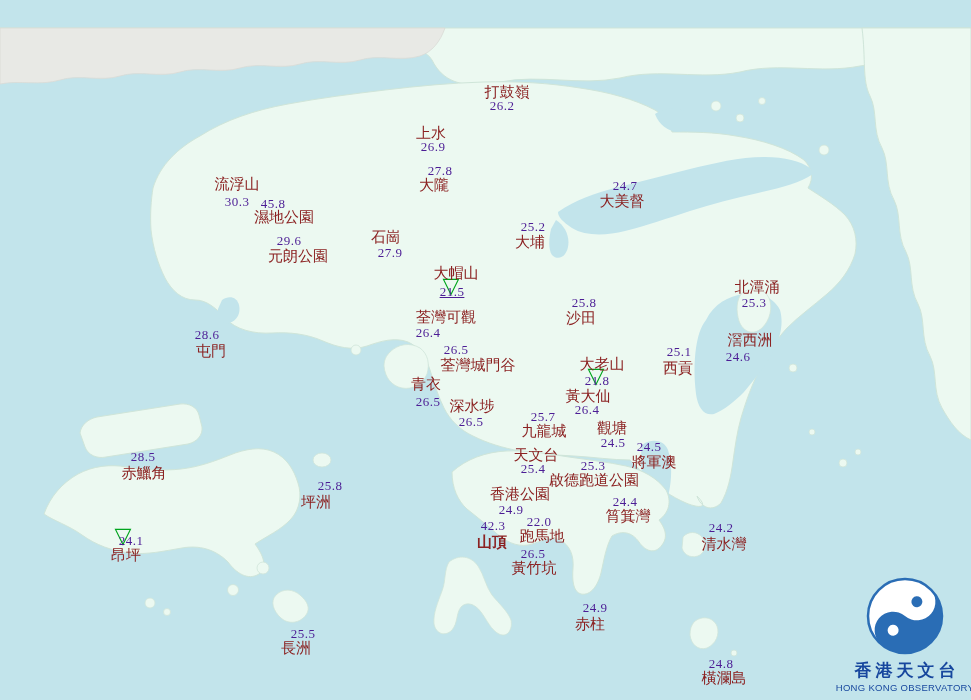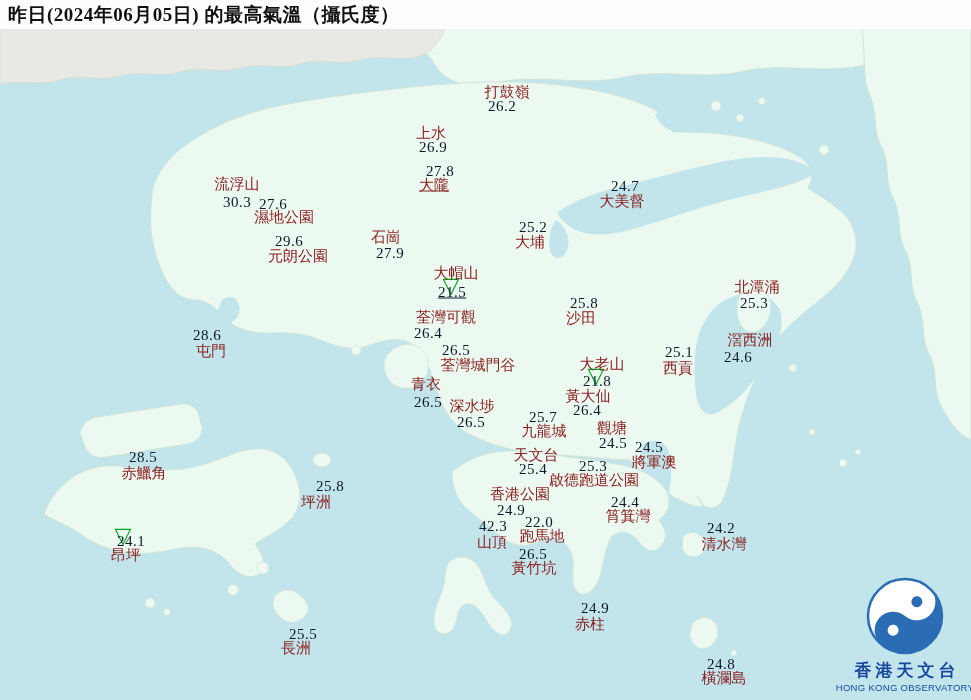--- a/index.html
+++ b/index.html
@@ -5,21 +5,21 @@
   *{margin:0;padding:0;box-sizing:border-box}
   html,body{background:#9fb8c0;}
   body{font-family:"Liberation Serif","DejaVu Serif",serif;}
   #stage{position:relative;width:971px;height:700px;overflow:hidden;background:#c2e4eb;}
   #map-svg{position:absolute;left:0;top:0;z-index:1;}
   #title-bar{position:absolute;left:0;top:0;width:100%;height:29px;background:#fdfdfd;
              display:flex;align-items:center;padding-left:8px;z-index:6;}
   #title-bar .t{font-size:19px;font-weight:bold;color:#101010;letter-spacing:.5px;white-space:nowrap;}
   #stations{position:absolute;left:0;top:12px;width:824px;height:700px;z-index:4;pointer-events:none;margin-top:23px;}
   .sname{position:absolute;transform:translate(-50%,-50%);color:#8b2121;font-size:15px;white-space:nowrap;}
-  .stemp{position:absolute;transform:translate(-50%,-50%);color:#0f172a;font-size:15px;white-space:nowrap;letter-spacing:.5px;}
+  .stemp{position:absolute;transform:translate(-50%,-50%);color:#4c1d95;font-size:13px;white-space:nowrap;letter-spacing:.5px;}
   .marker{position:absolute;transform:translate(-50%,-50%);color:#00a51e;font-size:22px;font-weight:bold;line-height:1;}
   .land{fill:#ecf9f1;stroke:#cfe5d9;stroke-width:1;}
   .islet{fill:#ecf9f1;stroke:#cfe5d9;stroke-width:.8;}
   .seacut{fill:#c2e4eb;stroke:none;}
   .urban{fill:#e8e9e5;stroke:#d9dbd6;stroke-width:.8;}
   .logo-zh{fill:#17479e;font-size:17px;font-weight:bold;letter-spacing:4px;text-anchor:middle;
            font-family:"Liberation Serif","DejaVu Serif",serif;}
   .logo-en{fill:#17479e;font-size:9.5px;letter-spacing:.3px;text-anchor:middle;
            font-family:"Liberation Sans","DejaVu Sans",sans-serif;}
 </style>
@@ -147,26 +147,26 @@
       <text class="logo-zh" x="907" y="676">香港天文台</text>
       <text class="logo-en" x="905" y="691">HONG KONG OBSERVATORY</text>
     </g>
   </svg>
 
   <div id="stations">
       <span class="sname" style="left: 507px; top: 57px;">打鼓嶺</span>
       <span class="stemp" style="left: 502px; top: 71px;">26.2</span>
       <span class="sname" style="left: 431px; top: 98px;">上水</span>
       <span class="stemp" style="left: 433px; top: 112px;">26.9</span>
-      <span class="sname" style="left: 434px; top: 150px; text-decoration: underline;">大隴</span>
+      <span class="sname" style="left: 434px; top: 150px;">大隴</span>
       <span class="stemp" style="left: 440px; top: 136px;">27.8</span>
       <span class="sname" style="left: 237px; top: 149px;">流浮山</span>
       <span class="stemp" style="left: 237px; top: 167px;">30.3</span>
       <span class="sname" style="left: 284px; top: 182px;">濕地公園</span>
-      <span class="stemp" style="left: 273px; top: 169px;">27.6</span>
+      <span class="stemp" style="left: 273px; top: 169px;">45.8</span>
       <span class="sname" style="left: 298px; top: 221px;">元朗公園</span>
       <span class="stemp" style="left: 289px; top: 206px;">29.6</span>
       <span class="sname" style="left: 386px; top: 202px;">石崗</span>
       <span class="stemp" style="left: 390px; top: 218px;">27.9</span>
       <span class="sname" style="left: 622px; top: 166px;">大美督</span>
       <span class="stemp" style="left: 625px; top: 151px;">24.7</span>
       <span class="sname" style="left: 530px; top: 207px;">大埔</span>
       <span class="stemp" style="left: 533px; top: 192px;">25.2</span>
       <span class="marker" style="left: 451px; top: 251px;">▽</span>
       <span class="sname" style="left: 456px; top: 238px;">大帽山</span>
@@ -205,36 +205,33 @@
       <span class="sname" style="left: 654px; top: 427px;">將軍澳</span>
       <span class="stemp" style="left: 649px; top: 412px;">24.5</span>
       <span class="sname" style="left: 520px; top: 459px;">香港公園</span>
       <span class="stemp" style="left: 511px; top: 475px;">24.9</span>
       <span class="sname" style="left: 628px; top: 481px;">筲箕灣</span>
       <span class="stemp" style="left: 625px; top: 467px;">24.4</span>
       <span class="sname" style="left: 144px; top: 438px;">赤鱲角</span>
       <span class="stemp" style="left: 143px; top: 422px;">28.5</span>
       <span class="sname" style="left: 316px; top: 467px;">坪洲</span>
       <span class="stemp" style="left: 330px; top: 451px;">25.8</span>
-      <span class="sname" style="left: 492px; top: 507px;">山頂</span>
+      <span class="sname" style="left: 492px; top: 507px; font-weight: bold;">山頂</span>
       <span class="stemp" style="left: 493px; top: 491px;">42.3</span>
       <span class="sname" style="left: 542px; top: 501px;">跑馬地</span>
       <span class="stemp" style="left: 539px; top: 487px;">22.0</span>
       <span class="sname" style="left: 534px; top: 533px;">黃竹坑</span>
       <span class="stemp" style="left: 533px; top: 519px;">26.5</span>
       <span class="marker" style="left: 123px; top: 501px;">▽</span>
       <span class="sname" style="left: 126px; top: 520px;">昂坪</span>
       <span class="stemp" style="left: 131px; top: 506px;">24.1</span>
       <span class="sname" style="left: 724px; top: 509px;">清水灣</span>
       <span class="stemp" style="left: 721px; top: 493px;">24.2</span>
       <span class="sname" style="left: 590px; top: 589px;">赤柱</span>
       <span class="stemp" style="left: 595px; top: 573px;">24.9</span>
       <span class="sname" style="left: 296px; top: 613px;">長洲</span>
       <span class="stemp" style="left: 303px; top: 599px;">25.5</span>
       <span class="sname" style="left: 724px; top: 643px;">橫瀾島</span>
       <span class="stemp" style="left: 721px; top: 629px;">24.8</span>
     </div>
 
-  <div id="title-bar">
-    <span class="t">昨日(2024年06月05日) 的最高氣溫（攝氏度）</span>
-  </div>
 
 </div>
 
 </body></html>

